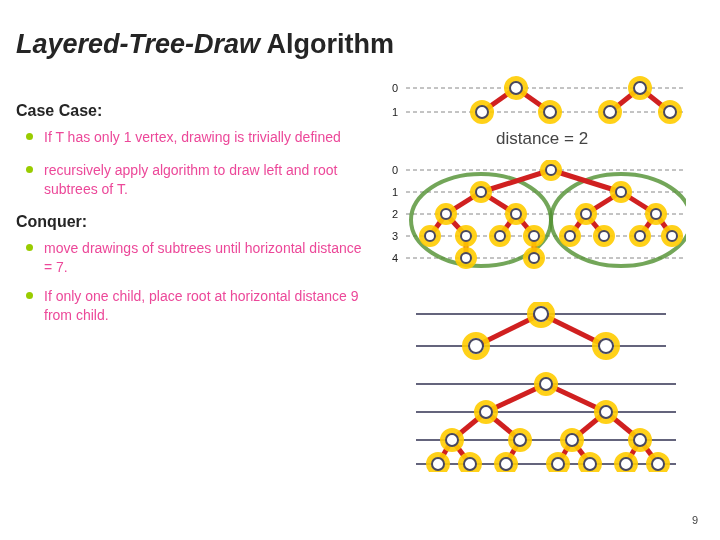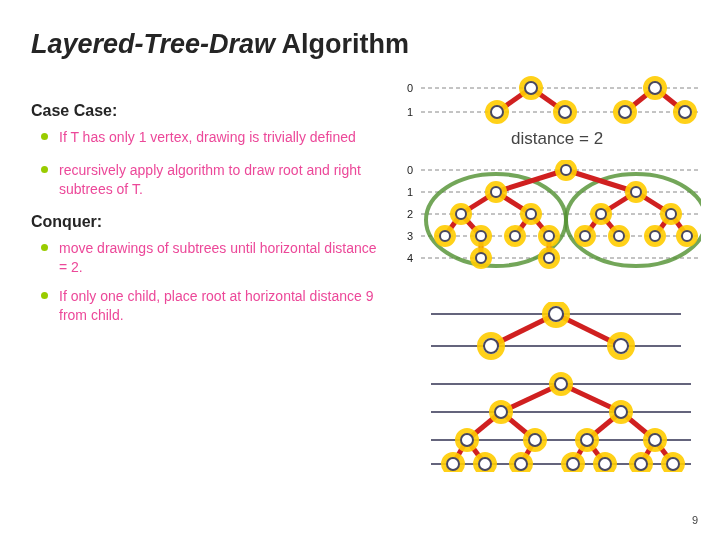--- a/index.html
+++ b/index.html
@@ -6,21 +6,21 @@
     margin: 0;
     padding: 0;
     width: 720px;
     height: 540px;
     font-family: Arial, sans-serif;
     background: #fff;
     position: relative;
     box-sizing: border-box;
   }
   .slide {
-    padding: 28px 40px 20px 31px;
+    padding: 28px 40px 20px 16px;
     box-sizing: border-box;
     height: 100%;
     position: relative;
   }
   .title {
     font-size: 27px;
     font-weight: bold;
     color: #252525;
     margin-bottom: 32px;
     line-height: 1.2;
@@ -110,26 +110,26 @@
   <div class="content-cols">
 
     <div class="left-col">
 
       <div class="section-head">Case Case:</div>
       <ul class="bullets">
         <li>If T has only 1 vertex, drawing is trivially defined</li>
       </ul>
 
       <ul class="bullets">
-        <li>recursively apply algorithm to draw root and right subtrees of T.</li>
+        <li>recursively apply algorithm to draw left and root subtrees of T.</li>
       </ul>
 
       <div class="section-head">Conquer:</div>
       <ul class="bullets conquer-list">
-        <li>move drawings of subtrees until horizontal distance = 2.</li>
+        <li>move drawings of subtrees until horizontal distance = 7.</li>
         <li>If only one child, place root at horizontal distance 9 from child.</li>
       </ul>
 
     </div>
 
     <div class="right-col">
 
       <div class="diag" style="top:-18px;">
         <svg class="tree" width="300" height="80">
           <line class="grid" x1="20" y1="14" x2="300" y2="14"></line>

